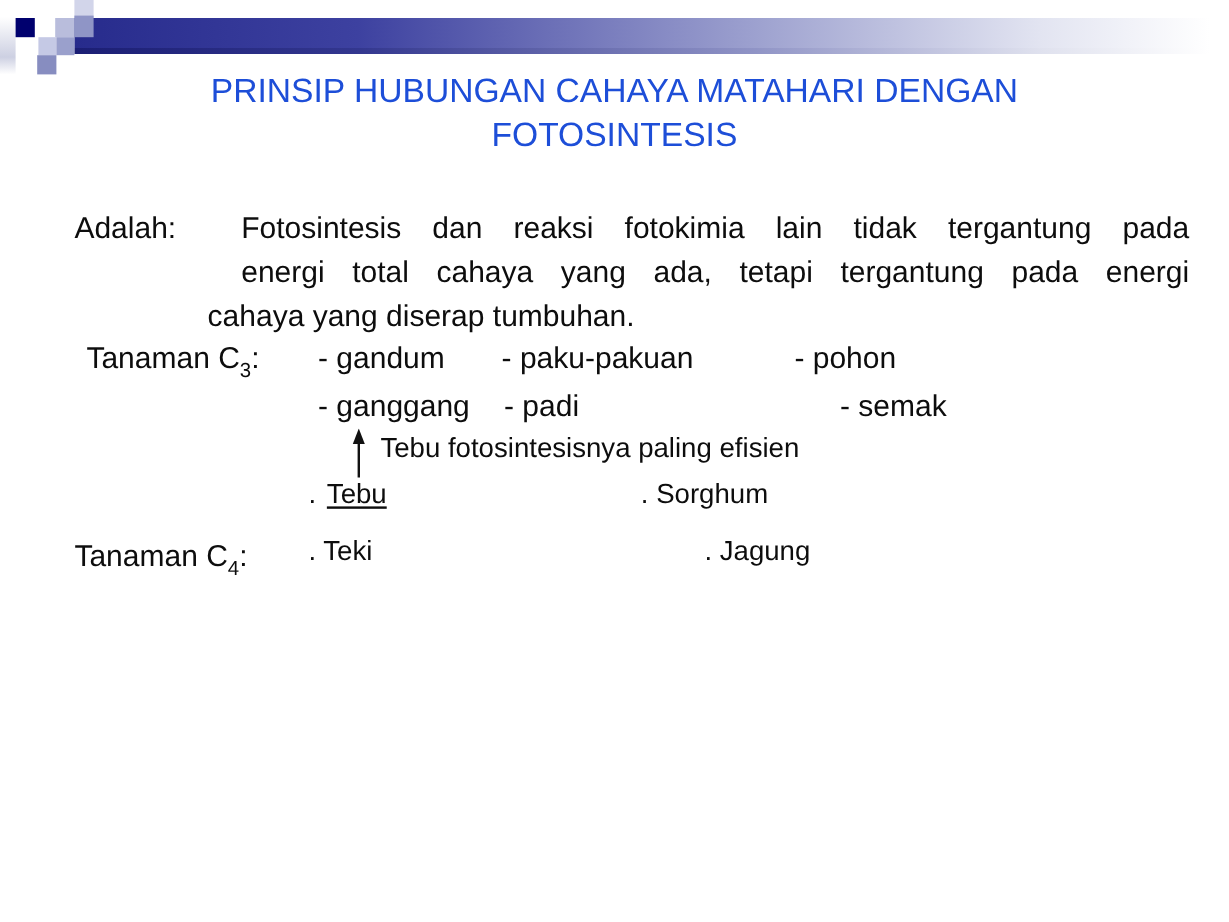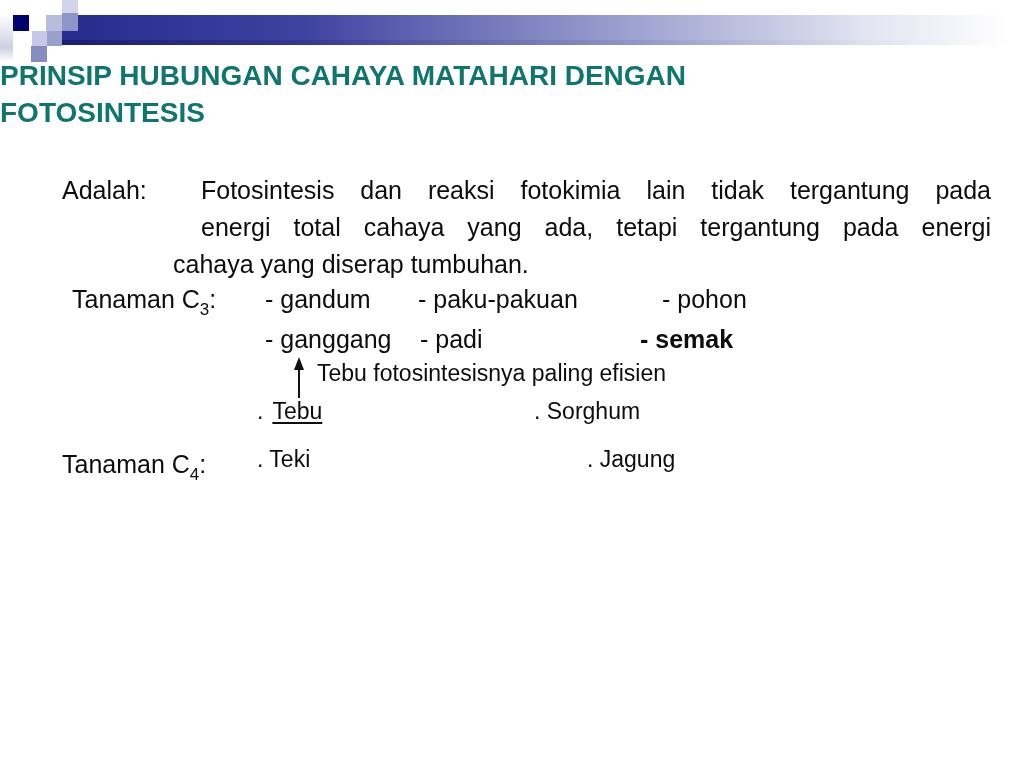--- a/index.html
+++ b/index.html
@@ -18,22 +18,22 @@
     background:linear-gradient(to right,#1b1e74 0%,#33378f 25%,#9094c6 60%,#dfe1ee 85%,#ffffff 100%);}
   .sq{position:absolute;}
   .sq1{left:62px;top:0;width:16px;height:15px;}
   .sq2{left:46px;top:15px;width:16px;height:16px;}
   .sq3{left:13px;top:15px;width:16px;height:16px;}
   .sq4{left:62px;top:13px;width:16px;height:18px;}
   .sq5{left:32px;top:31px;width:15px;height:15px;}
   .sq6{left:47px;top:31px;width:15px;height:15px;}
   .sq7{left:31px;top:46px;width:16px;height:16px;}
   
-  .title{left:0;top:57px;width:1024px;
-    font-size:28px;font-weight:bold;line-height:37px;color:#0f766e;}
+  .title{left:0;top:57px;width:1024px;text-align:center;
+    font-size:28px;font-weight:normal;line-height:37px;color:#1d4ed8;}
   
   .t25{font-size:25px;line-height:37px;white-space:nowrap;}
   .t23{font-size:23px;line-height:28px;white-space:nowrap;}
   .def-line{left:173px;width:790px;font-size:25px;line-height:37px;}
   .just{text-align:justify;text-align-last:justify;margin-left:28px;}
   .sub{font-size:17px;vertical-align:-7px;}
   .ul{text-decoration:underline;text-decoration-thickness:2px;text-underline-offset:3px;margin-left:9px;}
 </style>
 </head>
 <body>
@@ -62,21 +62,21 @@
   <div class="abs def-line" style="top:246px;">cahaya yang diserap tumbuhan.</div>
 
   <div class="abs t25" style="left:72px;top:281px;"><span>Tanaman C</span><span class="sub">3</span><span>:</span></div>
 
   <div class="abs t25" style="left:265px;top:281px;">- gandum</div>
   <div class="abs t25" style="left:418px;top:281px;">- paku-pakuan</div>
   <div class="abs t25" style="left:662px;top:281px;">- pohon</div>
 
   <div class="abs t25" style="left:265px;top:321px;">- ganggang</div>
   <div class="abs t25" style="left:420px;top:321px;">- padi</div>
-  <div class="abs t25" style="left:640px;top:321px;font-weight:bold;">- semak</div>
+  <div class="abs t25" style="left:700px;top:321px;">- semak</div>
 
   <svg class="abs" style="left:291px;top:357px;" width="16" height="42" viewBox="0 0 16 42">
     <line x1="8" y1="41" x2="8" y2="9" stroke="#111" stroke-width="2"></line>
     <polygon points="8,0 3,13 13,13" fill="#111"></polygon>
   </svg>
   <div class="abs t23" style="left:317px;top:359px;">Tebu fotosintesisnya paling efisien</div>
 
   <div class="abs t23" style="left:257px;top:397px;"><span>.</span><span class="ul">Tebu</span></div>
   <div class="abs t23" style="left:534px;top:397px;">. Sorghum</div>
 

